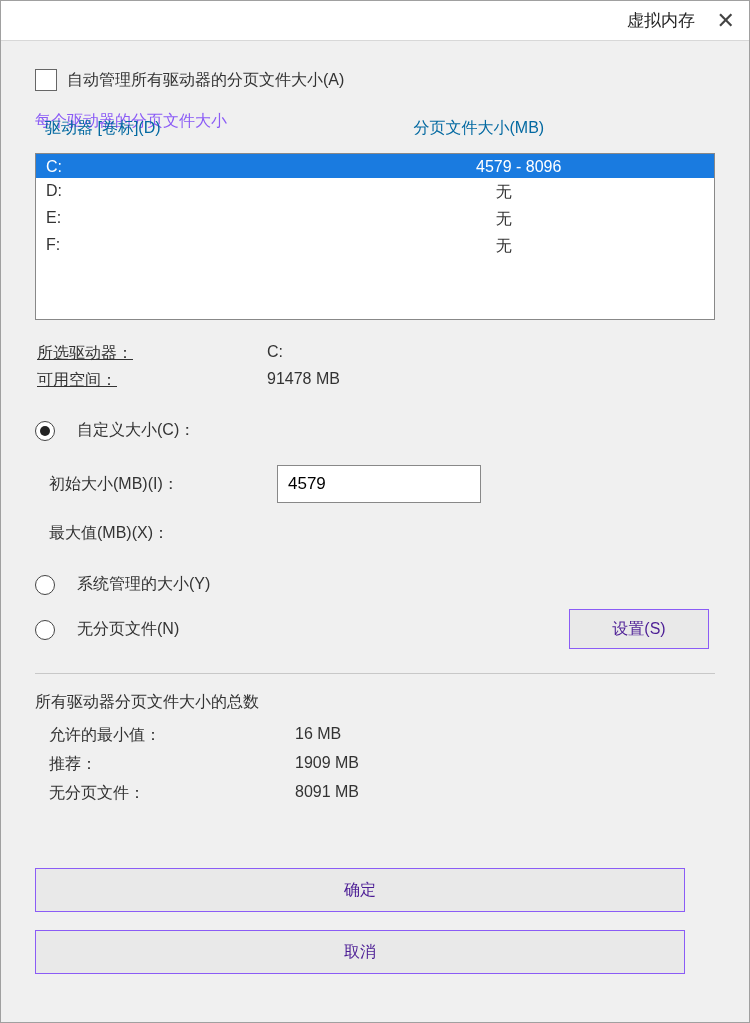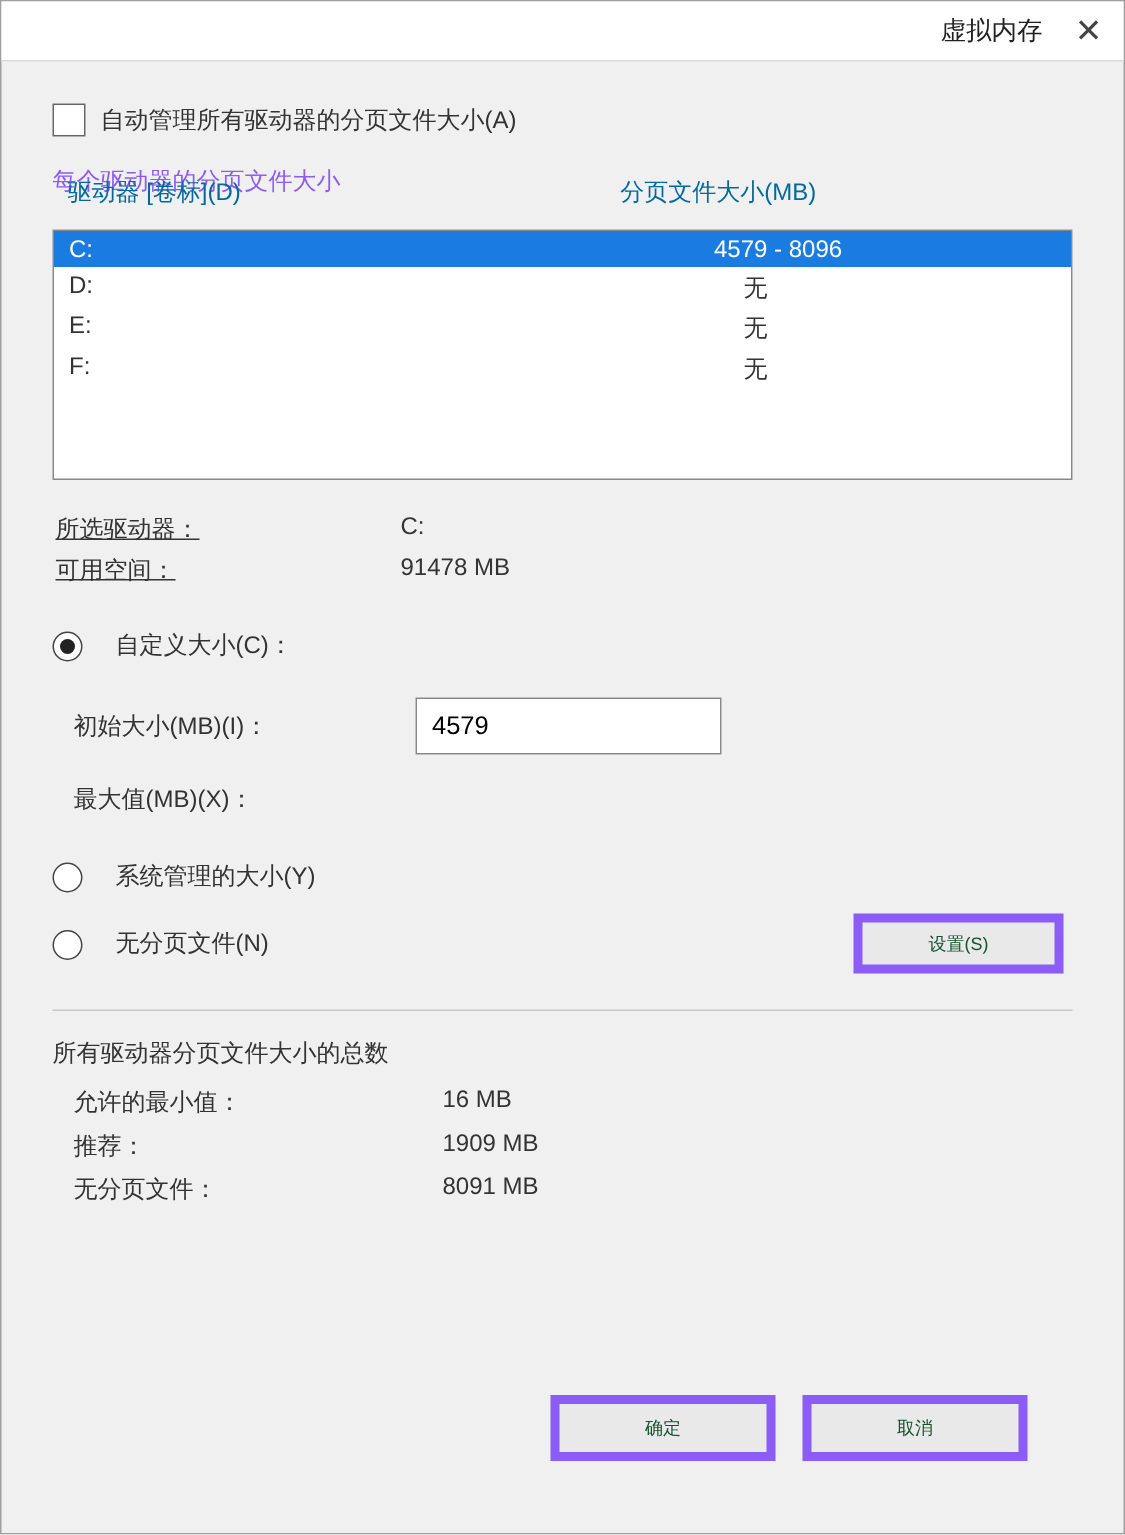--- a/index.html
+++ b/index.html
@@ -158,25 +158,25 @@
       align-items: center;
       justify-content: space-between;
       padding-right: 6px;
     }
     .option-row-set .radio-row { flex: 1; }
 
     .btn {
       min-width: 140px;
       height: 40px;
       background: #e9e9e9;
-      border: 6px solid #8b5cf6;
-      font-size: 12px;
+      border: 1px solid #8b5cf6;
+      font-size: 16px;
       font-family: inherit;
       cursor: pointer;
-      color: #14532d;
+      color: #4c1d95;
     }
 
     .divider {
       border: none;
       border-top: 1px solid #c8c8c8;
       margin: 18px 0 10px 0;
     }
 
     .totals-section {
       margin-top: 2px;
@@ -187,24 +187,25 @@
     .total-row {
       display: flex;
       padding: 4px 0;
       justify-content: center;
     }
     .total-label { width: 246px; }
     .total-value { flex: 1; }
 
     .dialog-buttons {
       display: flex;
-      justify-content: flex-end;
+      justify-content: space-between;
       gap: 18px;
       padding: 18px 30px 24px 0;
       margin-top: auto;
+      flex-direction: column;
     }
     .btn-primary {
       min-width: 150px;
       height: 44px;
     }
   </style>
 </head>
 <body>
 
 <div class="window">

